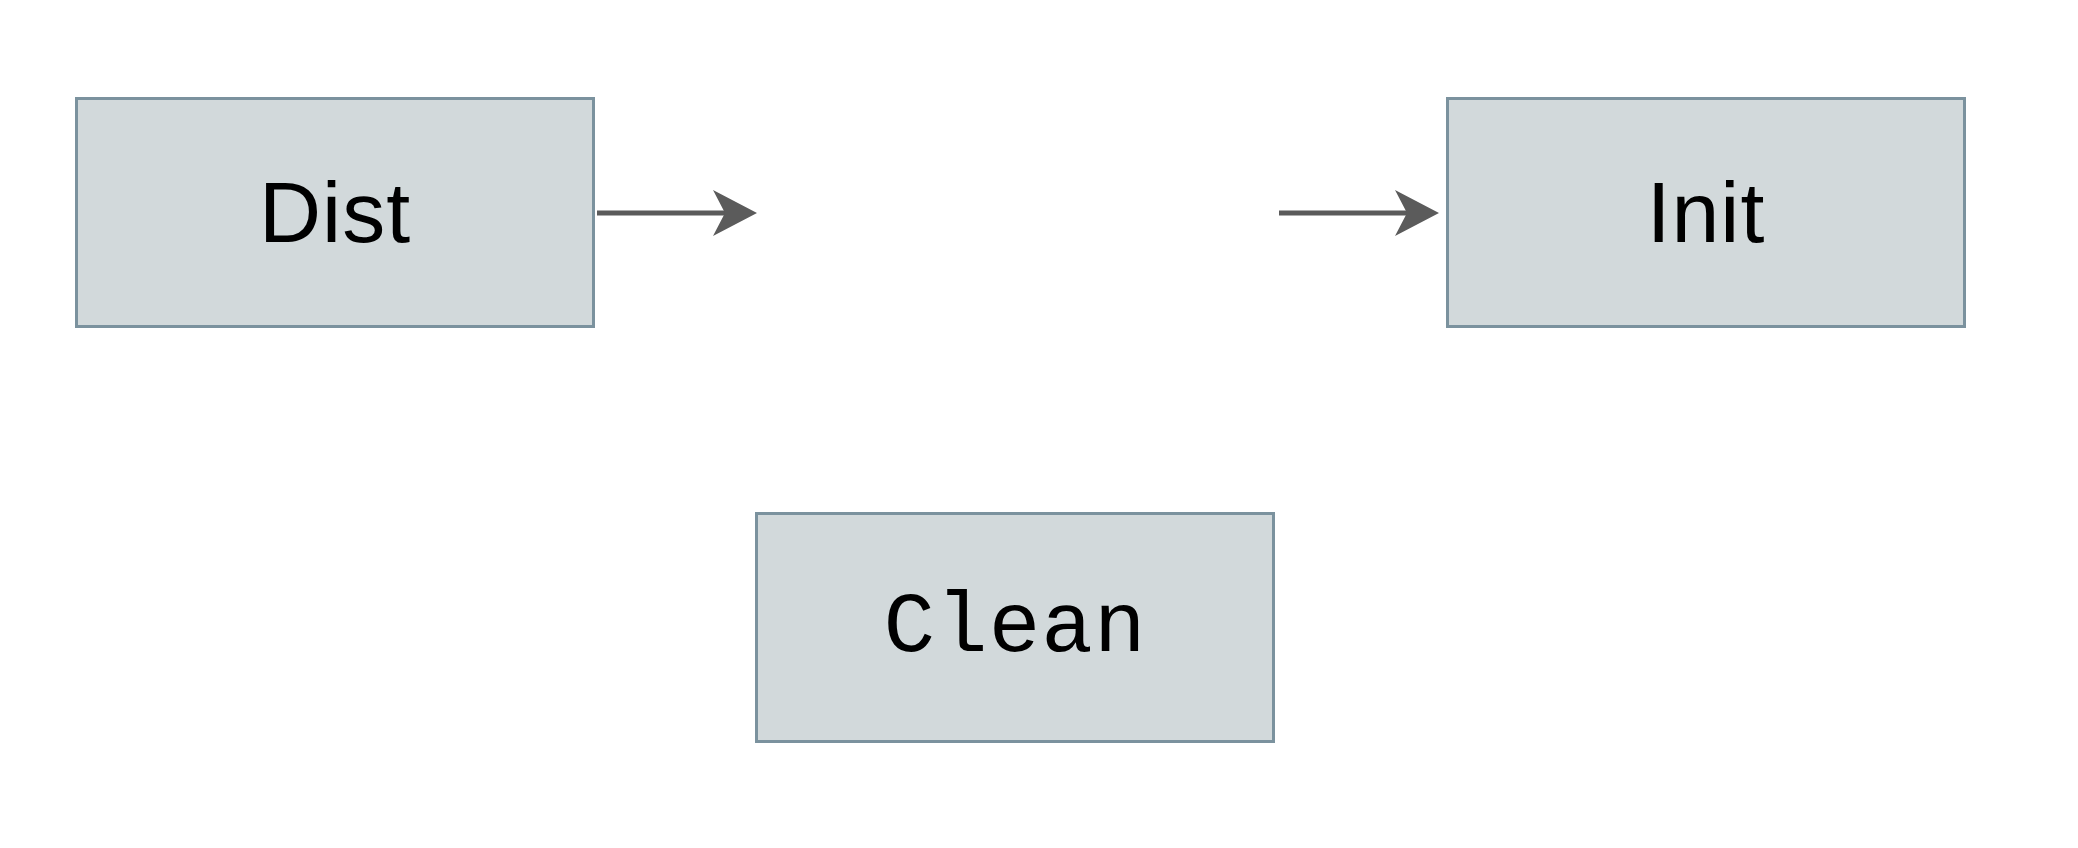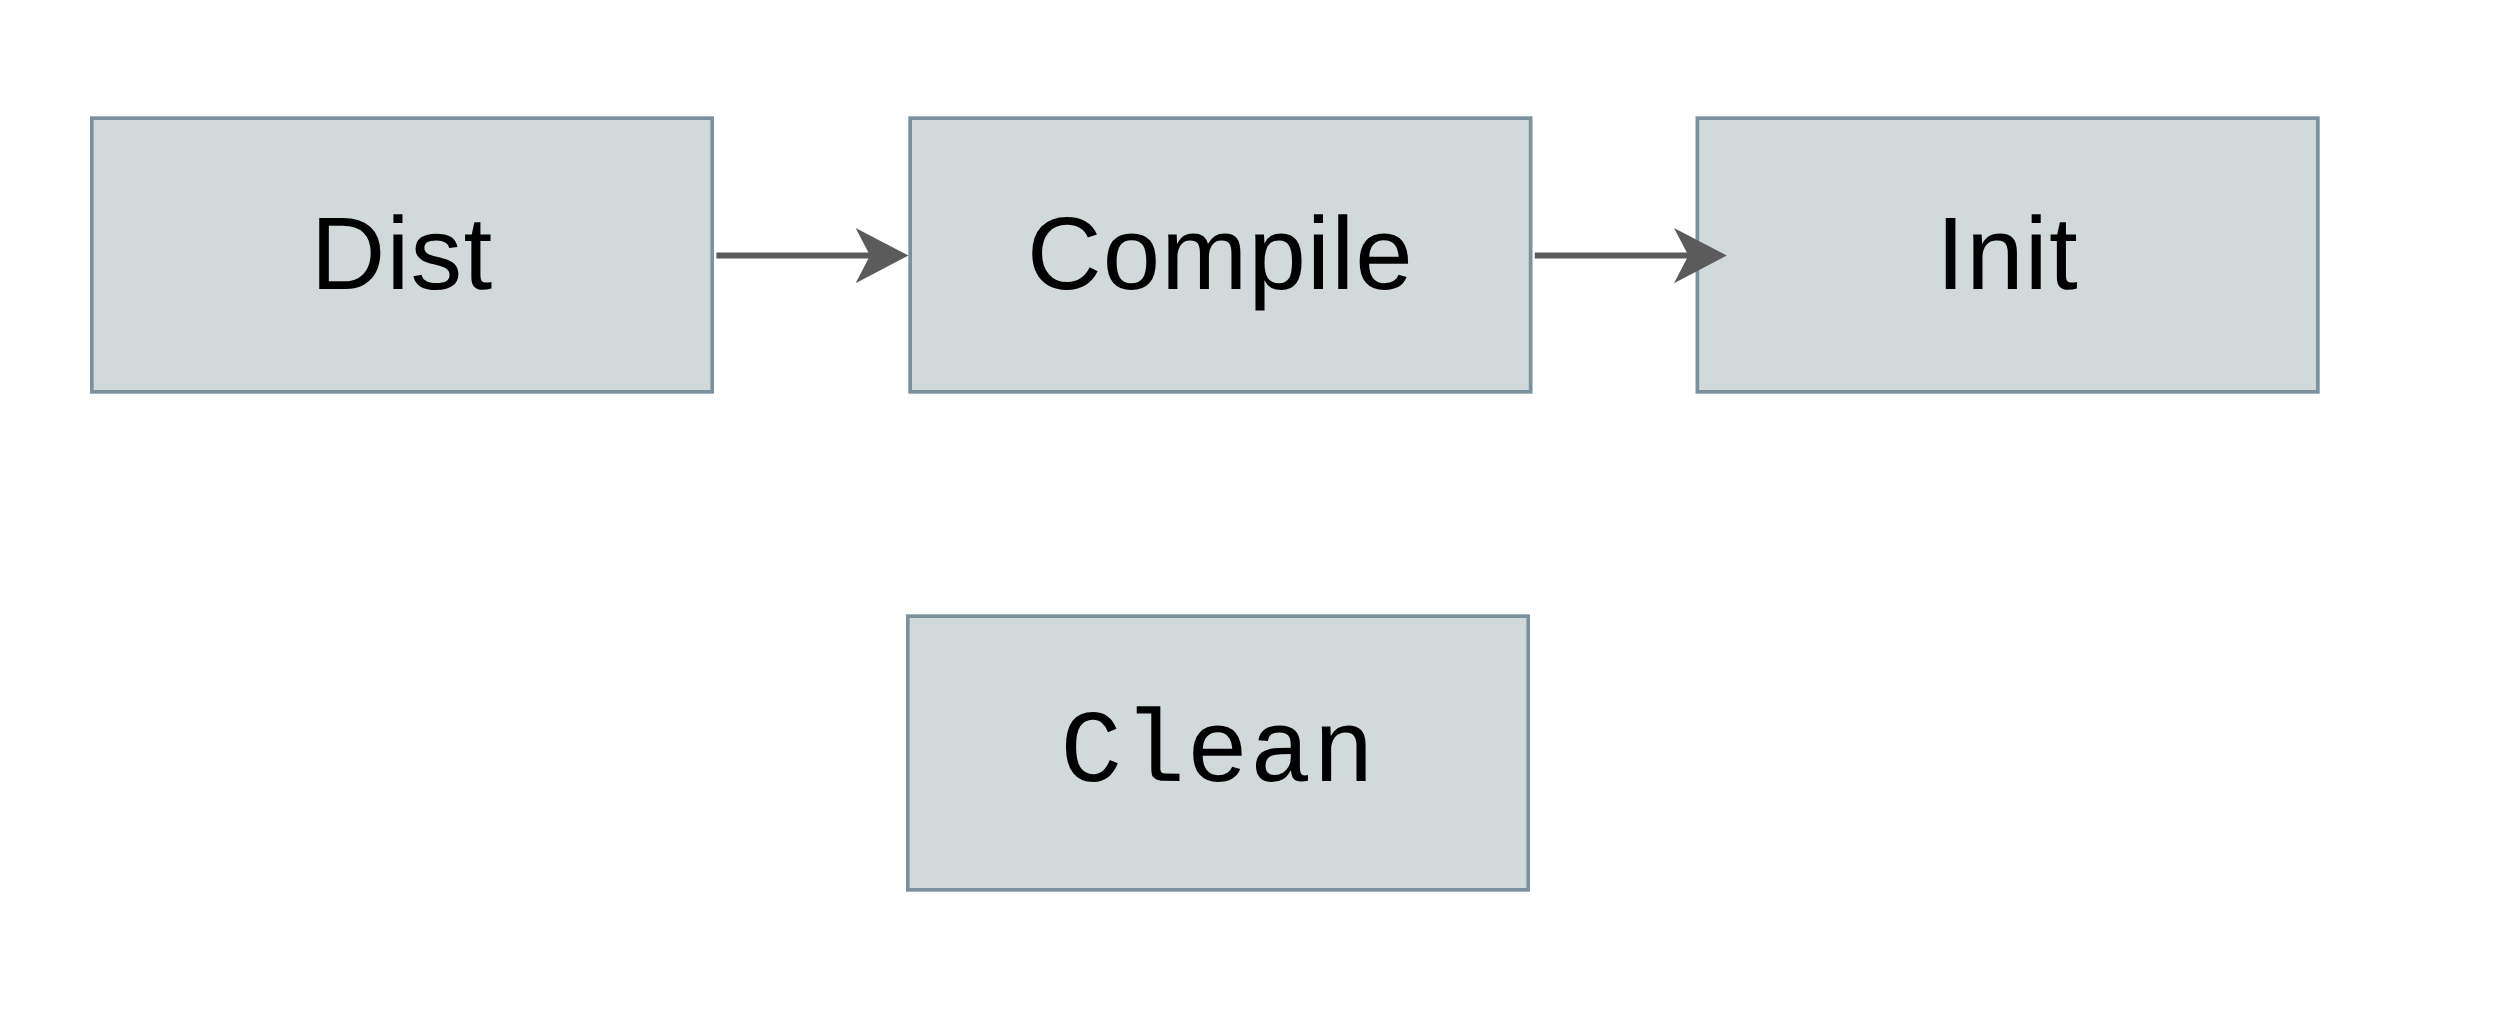--- a/index.html
+++ b/index.html
@@ -29,21 +29,21 @@
   .node-label {
     font-size: 86px;
     font-weight: 400;
     color: var(--text-color, #000000);
     letter-spacing: 1px;
     white-space: nowrap;
     user-select: none;
   }
   #node-dist    { left: 75px;   top: 97px;  }
   #node-compile { left: 757px;  top: 97px;  }
-  #node-init    { left: 1413px; top: 97px;  }
+  #node-init    { left: 1446px; top: 97px;  }
   #node-clean   { left: 755px;  top: 512px; font-family: Liberation Mono, monospace; }
   .edges-overlay {
     position: absolute;
     left: 0;
     top: 0;
     width: 2078px;
     height: 848px;
     pointer-events: none;
   }
   .edges-overlay g { pointer-events: all; }
@@ -59,23 +59,20 @@
 </style>
 </head>
 <body>
 
 <div class="canvas">
 
   <div class="node" id="node-dist">
     <span class="node-label">Dist</span>
   </div>
 
-  <div class="node" id="node-compile">
-    <span class="node-label">Compile</span>
-  </div>
 
   <div class="node" id="node-init">
     <span class="node-label">Init</span>
   </div>
 
   <div class="node" id="node-clean">
     <span class="node-label">Clean</span>
   </div>
 
   <svg class="edges-overlay" viewBox="0 0 2078 848" xmlns="http://www.w3.org/2000/svg">

